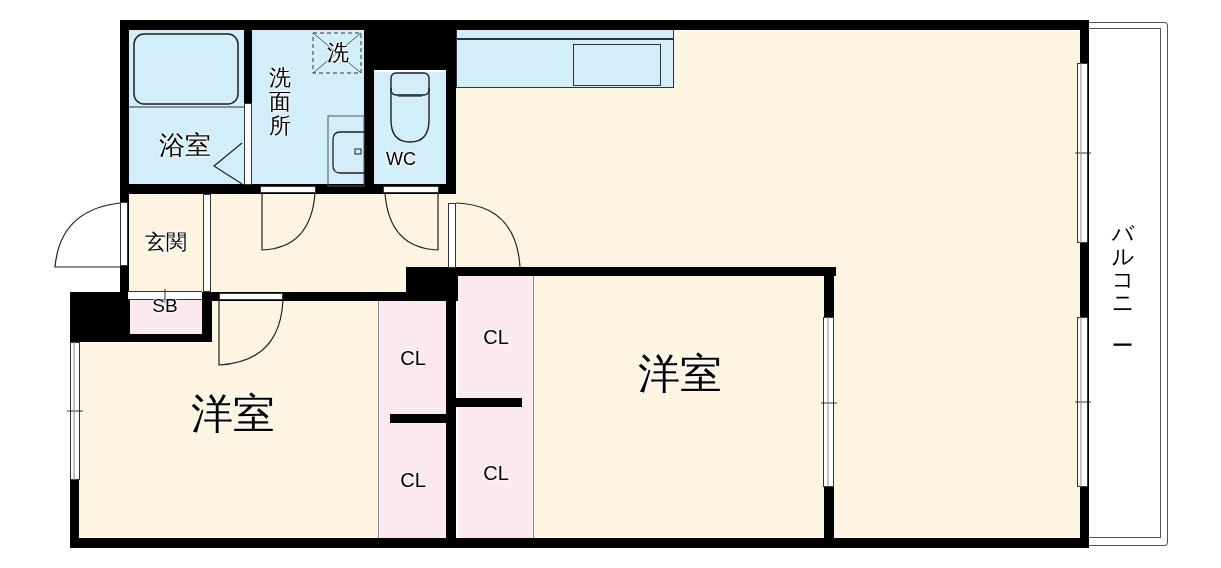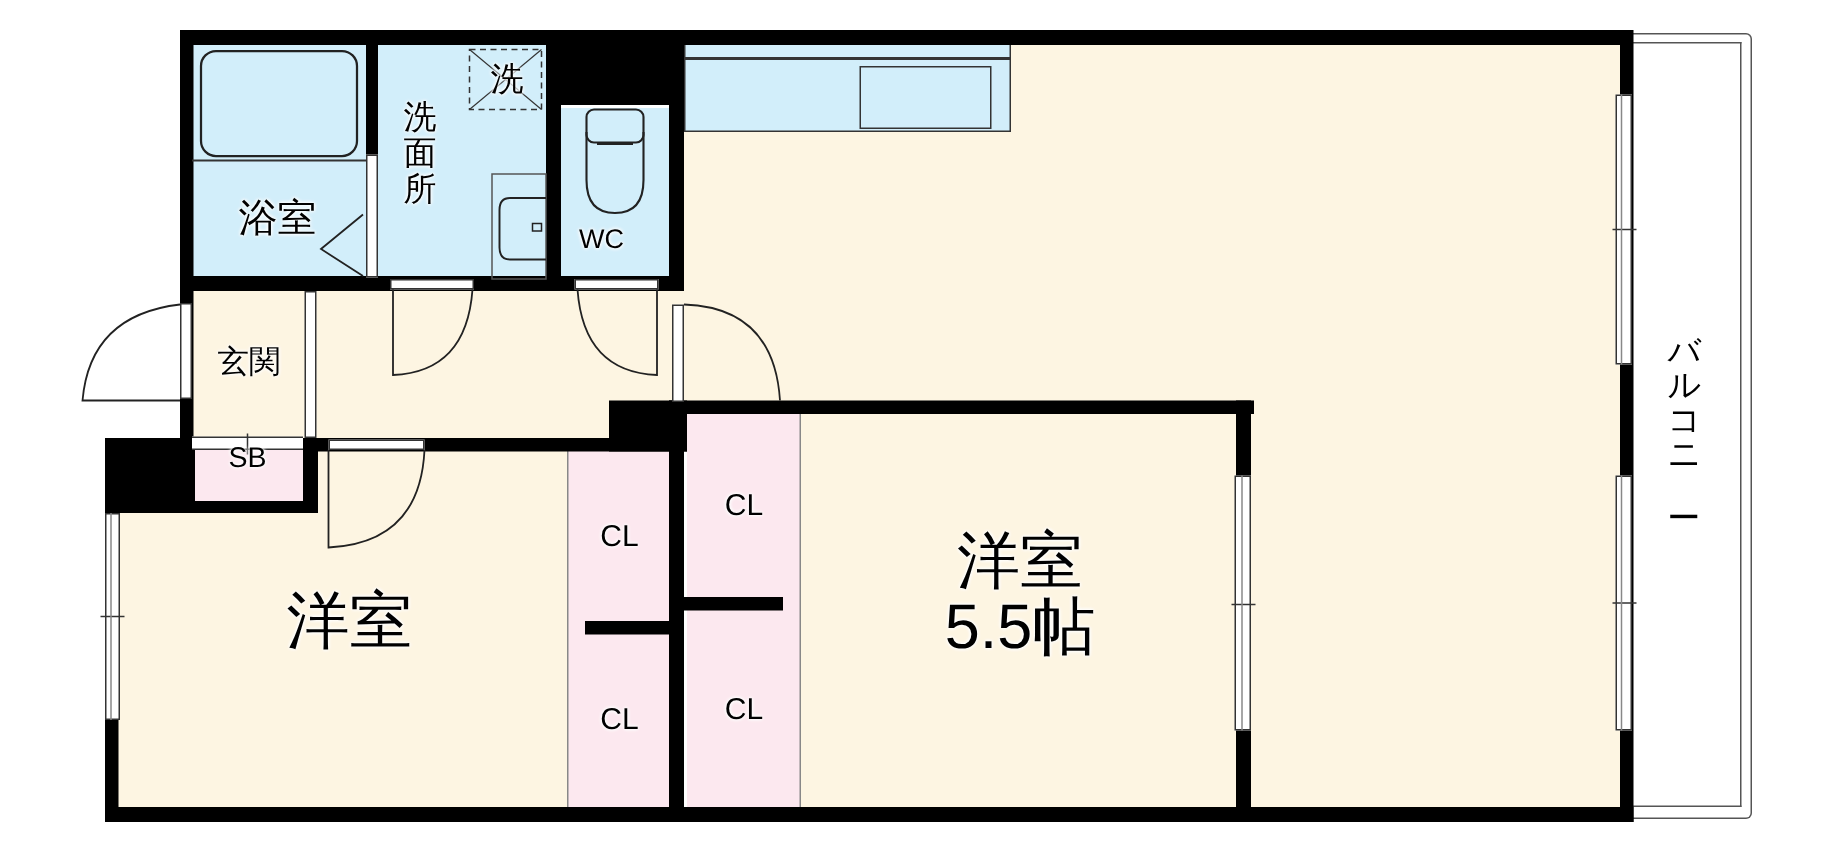--- a/index.html
+++ b/index.html
@@ -110,21 +110,20 @@
   <line x1="828" y1="317" x2="828" y2="487" stroke="#888" stroke-width="1"></line>
   <line x1="74" y1="342" x2="74" y2="480" stroke="#888" stroke-width="1"></line>
   <line x1="165" y1="289" x2="165" y2="303" stroke="#333" stroke-width="1"></line>
 </svg>
 
 <div class="lbl" style="left:680px;top:108px;width:170px;font-size:42px;">
 </div>
 
 <div class="lbl" style="left:595px;top:352px;width:170px;font-size:42px;">
   <div>洋室</div>
-  <div>5.5帖</div>
 </div>
 
 <div class="lbl" style="left:148px;top:392px;width:170px;font-size:42px;">
   <div>洋室</div>
 </div>
 
 <div class="lbl" style="left:150px;top:132px;width:70px;font-size:26px;">浴室</div>
 
 <div class="lbl" style="left:262px;top:66px;width:36px;font-size:22px;line-height:1.1;">
   <div>洗</div>

